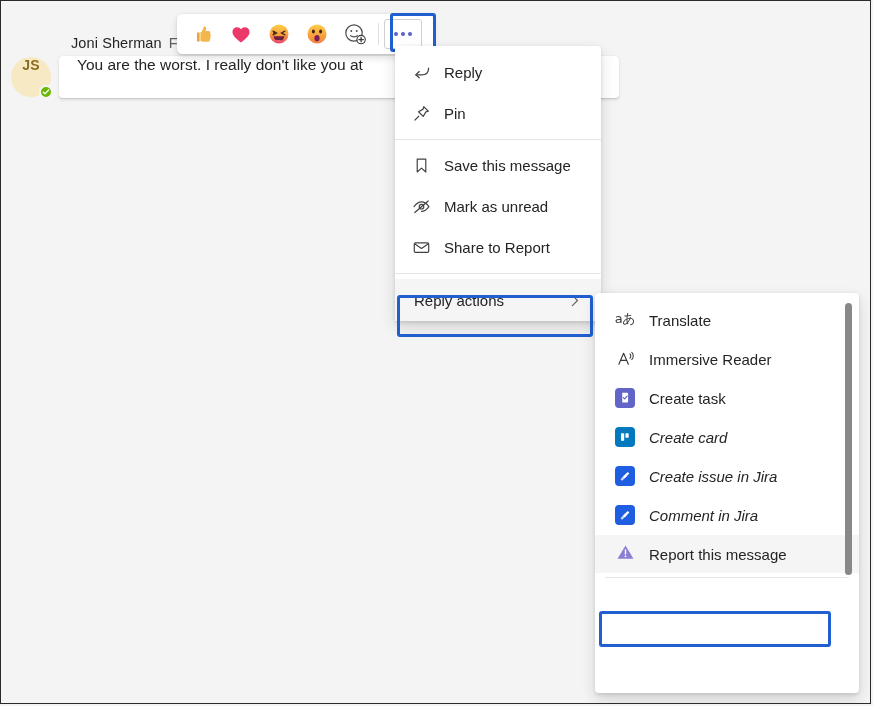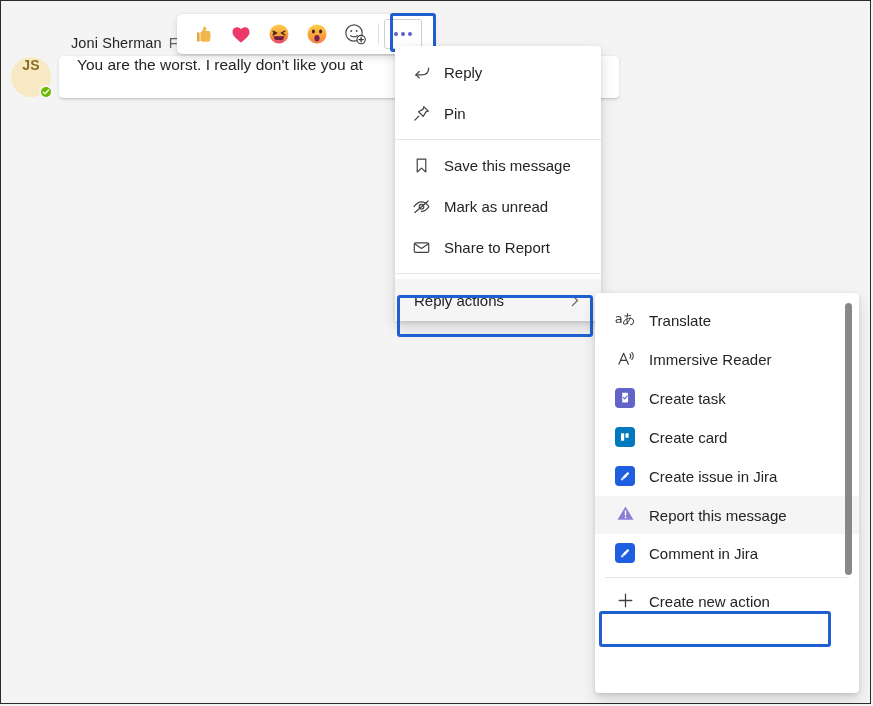--- a/index.html
+++ b/index.html
@@ -233,21 +233,21 @@
   .sub-item {
     height: 39px;
     display: flex;
     align-items: center;
     padding-left: 18px;
     font-size: 15px;
     color: #242424;
     cursor: pointer;
     box-sizing: border-box;
   }
-  .sub-item.italic .si-label { }
+  .sub-item.italic .si-label { font-style: italic; }
   .sub-item .si-icon {
     width: 24px;
     min-width: 24px;
     height: 22px;
     display: flex;
     align-items: flex-start;
     justify-content: center;
   }
   .sub-item .si-icon svg { display:block; }
   .sub-item .si-label {
@@ -515,52 +515,44 @@
         <span class="app-tile tile-jira">
           <svg width="12" height="12" viewBox="0 0 16 16">
             <path d="M11.6 2.6 L5.4 8.8 L7.6 11 L13.8 4.8z" fill="#ffffff"></path>
             <path d="M8.2 6 L2 12.2 L4.2 14.4 L10.4 8.2z" fill="#ffffff" opacity=".78"></path>
           </svg>
         </span>
       </span>
       <span class="si-label">Create issue in Jira</span>
     </div>
 
-    <div class="sub-item" id="report-item">
-      <span class="si-icon">
-        <svg width="19" height="19" viewBox="0 0 20 20">
-          <path d="M10 2.6 L18.4 16.6 H1.6z" fill="#8b7fd4"></path>
-          <path d="M10 7.2 v4.4" stroke="#ffffff" stroke-width="1.5" stroke-linecap="round"></path>
-          <circle cx="10" cy="14" r=".95" fill="#ffffff"></circle>
-        </svg>
-      </span>
-      <span class="si-label">Report this message</span>
-    </div>
-
     <div class="sub-item italic">
       <span class="si-icon">
         <span class="app-tile tile-jira">
           <svg width="12" height="12" viewBox="0 0 16 16">
             <path d="M11.6 2.6 L5.4 8.8 L7.6 11 L13.8 4.8z" fill="#ffffff"></path>
             <path d="M8.2 6 L2 12.2 L4.2 14.4 L10.4 8.2z" fill="#ffffff" opacity=".78"></path>
           </svg>
         </span>
       </span>
       <span class="si-label">Comment in Jira</span>
     </div>
 
+    <div class="sub-item" id="report-item">
+      <span class="si-icon">
+        <svg width="19" height="19" viewBox="0 0 20 20">
+          <path d="M10 2.6 L18.4 16.6 H1.6z" fill="#8b7fd4"></path>
+          <path d="M10 7.2 v4.4" stroke="#ffffff" stroke-width="1.5" stroke-linecap="round"></path>
+          <circle cx="10" cy="14" r=".95" fill="#ffffff"></circle>
+        </svg>
+      </span>
+      <span class="si-label">Report this message</span>
+    </div>
+
     <div id="sub-sep"></div>
 
-    <div class="sub-item">
-      <span class="si-icon">
-        <svg width="19" height="19" viewBox="0 0 20 20">
-          <path d="M10 3.4 v13.2 M3.4 10 h13.2" stroke="#424242" stroke-width="1.35" stroke-linecap="round"></path>
-        </svg>
-      </span>
-      <span class="si-label">Create new action</span>
-    </div>
 
     <div id="submenu-scrollbar-track"></div>
     <div id="submenu-scrollbar-thumb"></div>
   </div>
   <div class="hl-box" id="hl-report"></div>
 
 </div>
 
 </body></html>

